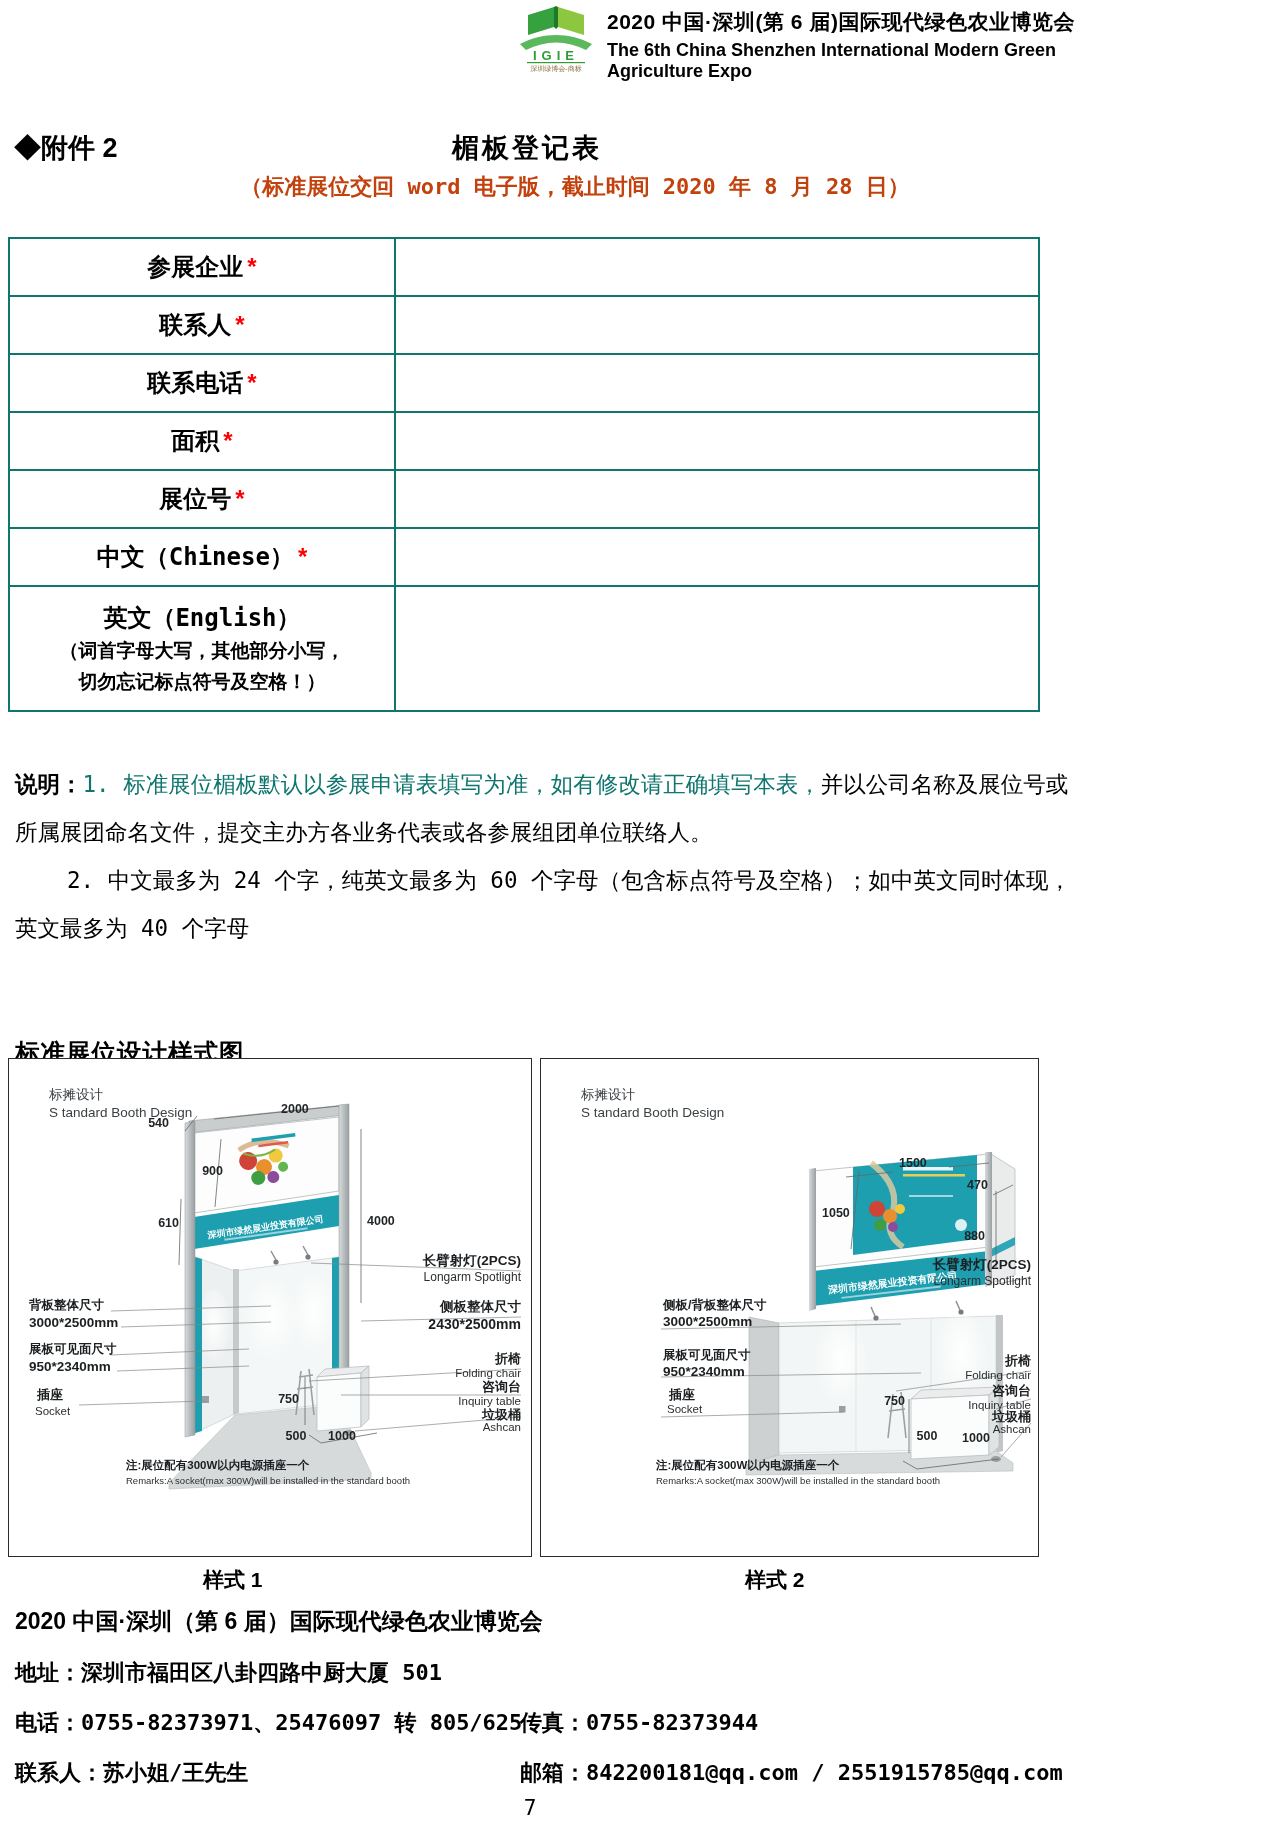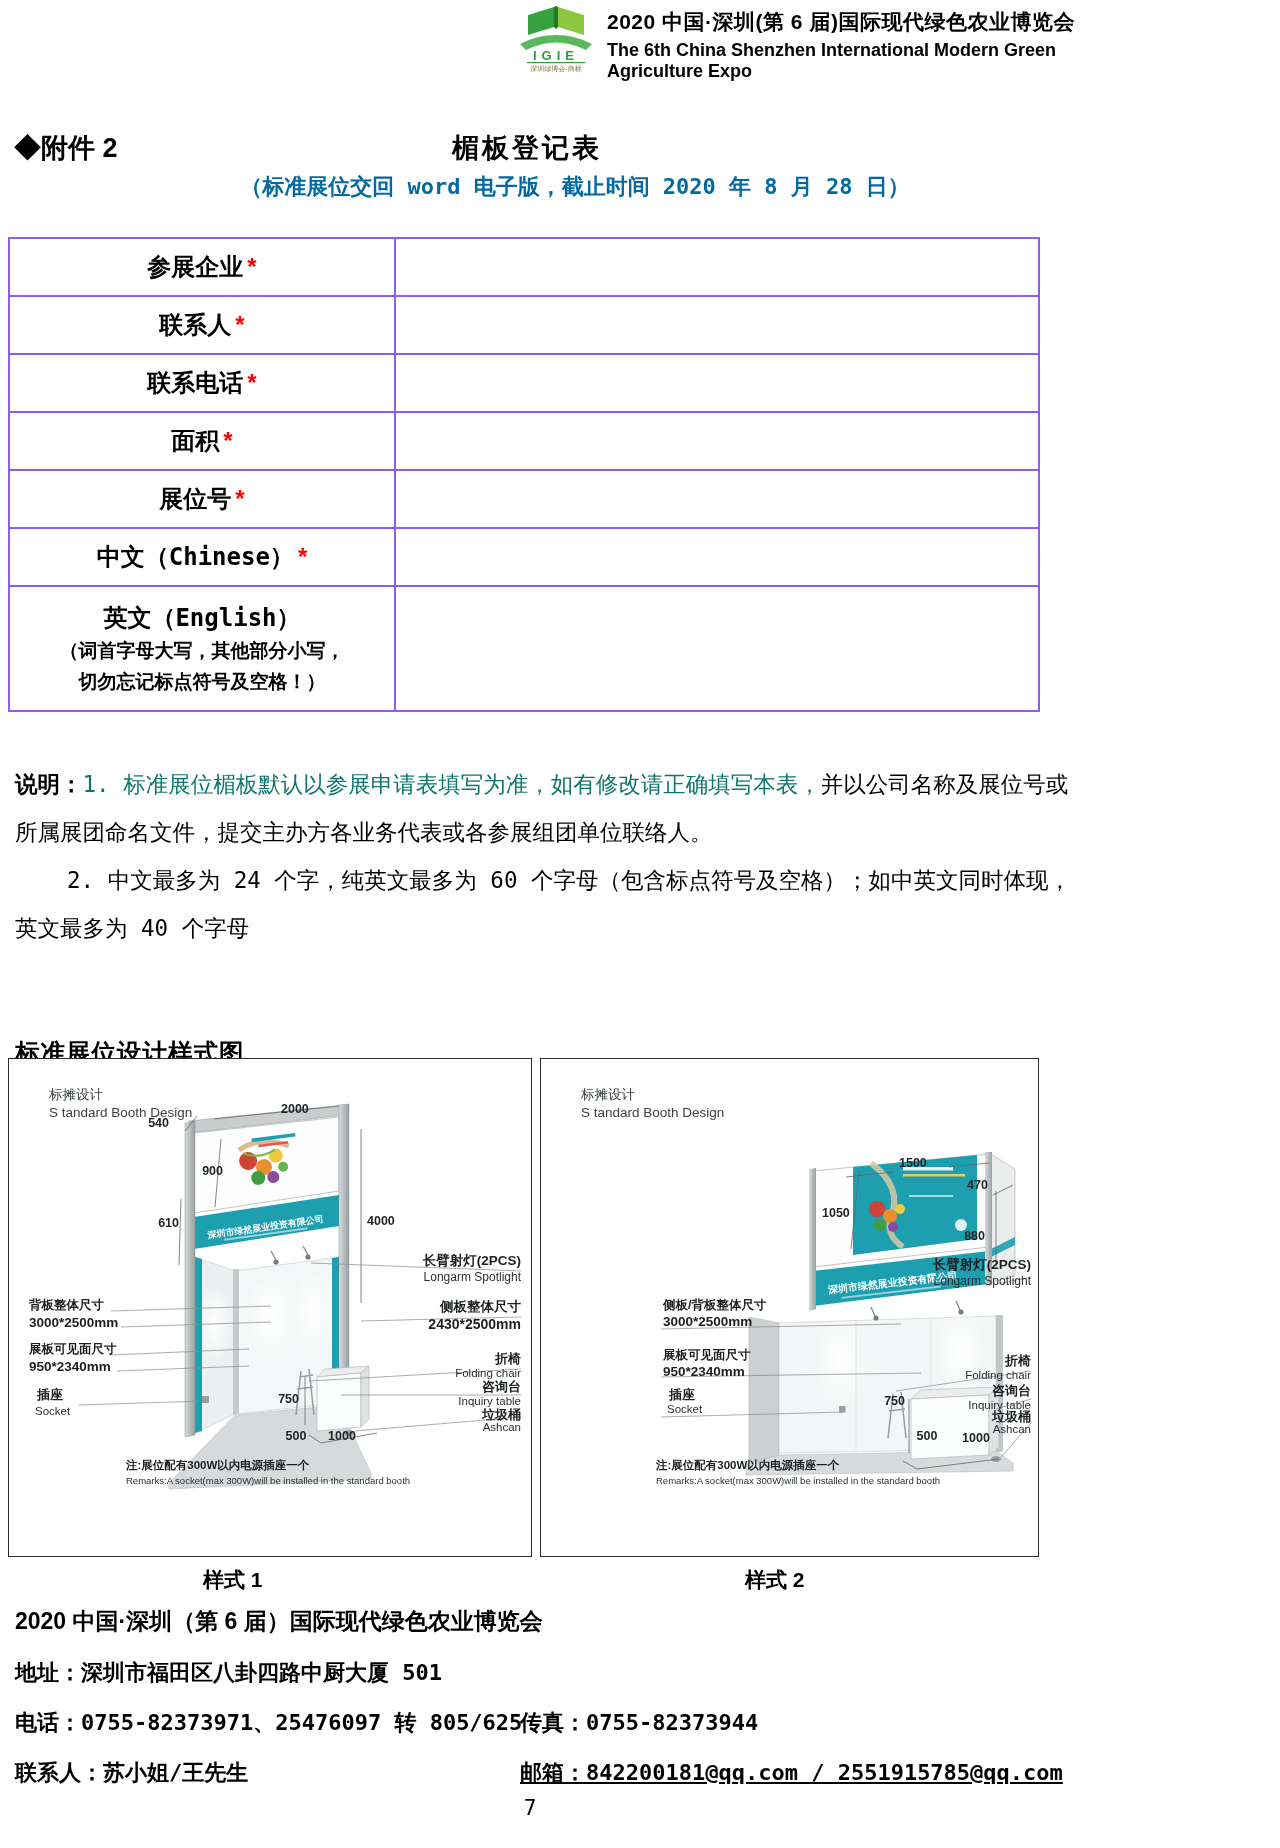--- a/index.html
+++ b/index.html
@@ -7,24 +7,24 @@
         font-family:"Liberation Sans",sans-serif;overflow:hidden;}
   .abs{position:absolute;}
   .mono{font-family:"DejaVu Sans Mono","Liberation Sans",sans-serif;}
   .red{color:#0f766e;}
   
   .title-cn{font-size:21px;font-weight:bold;letter-spacing:.5px;}
   .title-en{font-size:18px;font-weight:600;margin-top:4px;}
   
   .attach-label{font-size:27px;font-weight:bold;}
   .form-title{font-size:27px;font-weight:bold;letter-spacing:3px;}
-  .deadline{font-size:22px;font-weight:600;color:#0369a1;text-align:center;}
+  .deadline{font-size:22px;font-weight:600;color:#c2410c;text-align:center;}
   
   table.form{border-collapse:collapse;width:1030px;table-layout:fixed;}
-  table.form td{border:2px solid #8b5cf6;padding:12px;vertical-align:middle;background:#fff;}
+  table.form td{border:2px solid #0f766e;padding:12px;vertical-align:middle;background:#fff;}
   td.lblcell{text-align:center;font-size:24px;font-weight:bold;}
   .req{color:#fe0000;font-weight:bold;margin-left:4px;}
   .cellnote{font-size:19px;font-weight:bold;line-height:1.5;margin-top:2px;}
   
   .instructions{font-size:22.5px;line-height:48px;}
   .instructions p{margin:0;}
   .inst-prefix{font-weight:bold;}
   .p2{text-indent:52px;}
   
   .booth-heading{font-size:24.5px;font-weight:bold;letter-spacing:1px;margin-top:48px;}
@@ -325,18 +325,18 @@
   </div>
   <div class="abs f-line mono" style="left:15px;top:1708px;">
     <span>电话：</span><span>0755-82373971、25476097 转 805/625</span>
   </div>
   <div class="abs f-line mono" style="left:520px;top:1708px;">
     <span>传真：</span><span>0755-82373944</span>
   </div>
   <div class="abs f-line mono" style="left:15px;top:1758px;">
     <span>联系人：</span><span>苏小姐/王先生</span>
   </div>
-  <div class="abs f-line mono" style="left:520px;top:1758px;text-decoration:underline;">
+  <div class="abs f-line mono" style="left:520px;top:1758px;">
     <span>邮箱：</span><span>842200181@qq.com / 2551915785@qq.com</span>
   </div>
   <div class="abs pagenum mono" style="left:0;top:1796px;width:1060px;">7</div>
 
 </div>
 
 </body></html>

